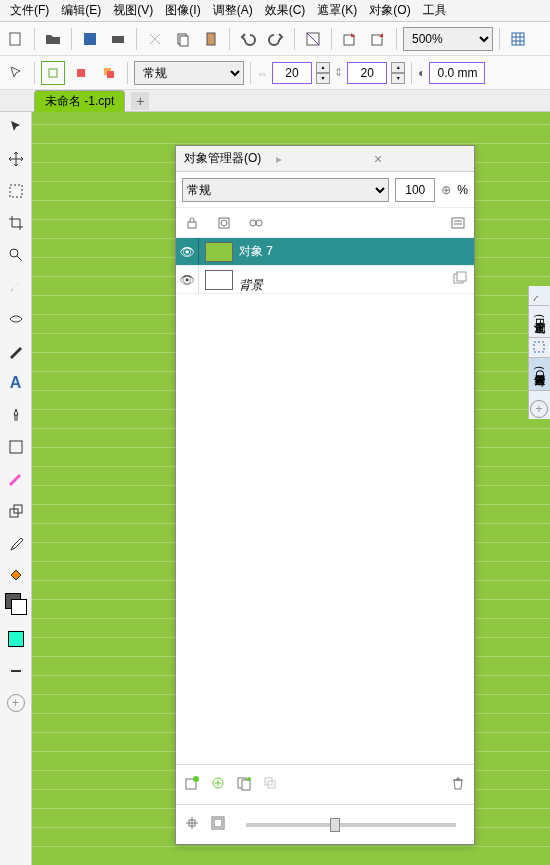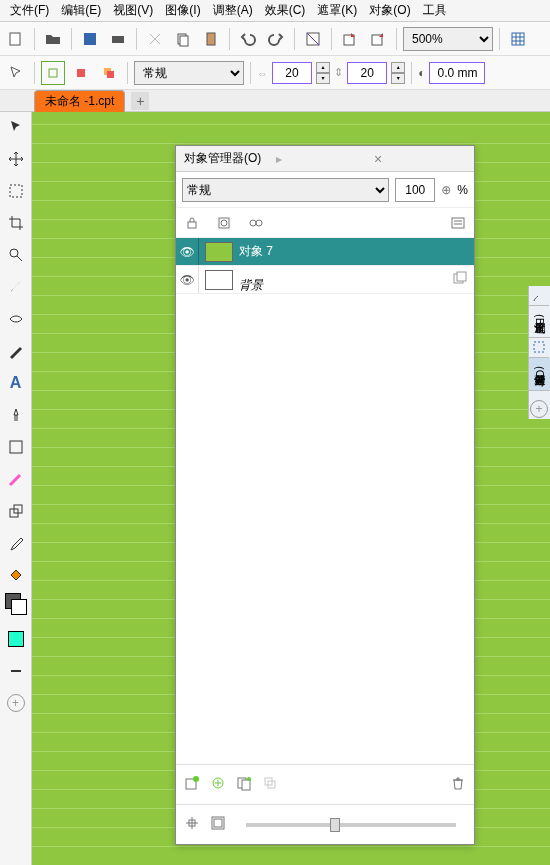--- a/index.html
+++ b/index.html
@@ -8,21 +8,21 @@
 .menubar span{padding:12px 6px;cursor:pointer;}
 .toolbar1{display:flex;align-items:center;height:34px;background:#f9f9f9;border-bottom:1px solid #ddd;padding:0 4px;gap:4px;}
 .toolbar2{display:flex;align-items:center;height:34px;background:#f9f9f9;border-bottom:1px solid #ddd;padding:0 4px;gap:4px;}
 .tbtn{width:24px;height:24px;display:flex;align-items:center;justify-content:center;border:1px solid transparent;cursor:pointer;}
 .sep{width:1px;height:22px;background:#ccc;margin:0 2px;}
 select.zoom{width:90px;height:24px;border:1px solid #999;padding:0 4px;}
 input.num{width:40px;height:22px;border:1px solid #8b5cf6;text-align:center;}
 .spinner{display:flex;flex-direction:column;width:14px;}
 .spinner div{height:11px;border:1px solid #999;background:#eee;font-size:6px;text-align:center;line-height:8px;cursor:pointer;}
 .tabbar{display:flex;align-items:center;height:22px;background:#eee;border-bottom:1px solid #ccc;padding-left:34px;}
-.tab{background:#f97316;border:1px solid #aaa;border-bottom:none;padding:2px 10px;border-radius:4px 4px 0 0;}
+.tab{background:#84cc16;border:1px solid #aaa;border-bottom:none;padding:2px 10px;border-radius:4px 4px 0 0;}
 .tab-add{width:18px;height:18px;background:#ddd;margin-left:6px;display:flex;align-items:center;justify-content:center;cursor:pointer;font-size:14px;color:#666;}
 .main{display:flex;height:calc(865px - 22px - 34px - 34px - 22px);position:relative;}
 .lefttools{width:32px;background:#f5f5f5;border-right:1px solid #ccc;display:flex;flex-direction:column;align-items:center;padding-top:4px;gap:10px;}
 .lefttools .lt{width:22px;height:22px;display:flex;align-items:center;justify-content:center;cursor:pointer;}
 .canvas{flex:1;position:relative;background:repeating-linear-gradient(0deg,#8fc840 0 18px,#a8d868 18px 19px),repeating-linear-gradient(90deg,transparent 0 18px,rgba(255,255,255,.4) 18px 19px);background-color:#8fc840;}
 .panel{position:absolute;left:175px;top:145px;width:300px;height:700px;background:#fff;border:1px solid #888;box-shadow:0 2px 8px rgba(0,0,0,.2);display:flex;flex-direction:column;}
 .panel-title{height:26px;display:flex;align-items:center;padding:0 8px;border-bottom:1px solid #ccc;background:#f2f2f2;}
 .panel-title span{flex:1;}
 .dockicons{width:8px;color:#aaa;cursor:pointer;}
 .panel-close{width:16px;color:#888;cursor:pointer;margin-left:6px;font-size:14px;}

